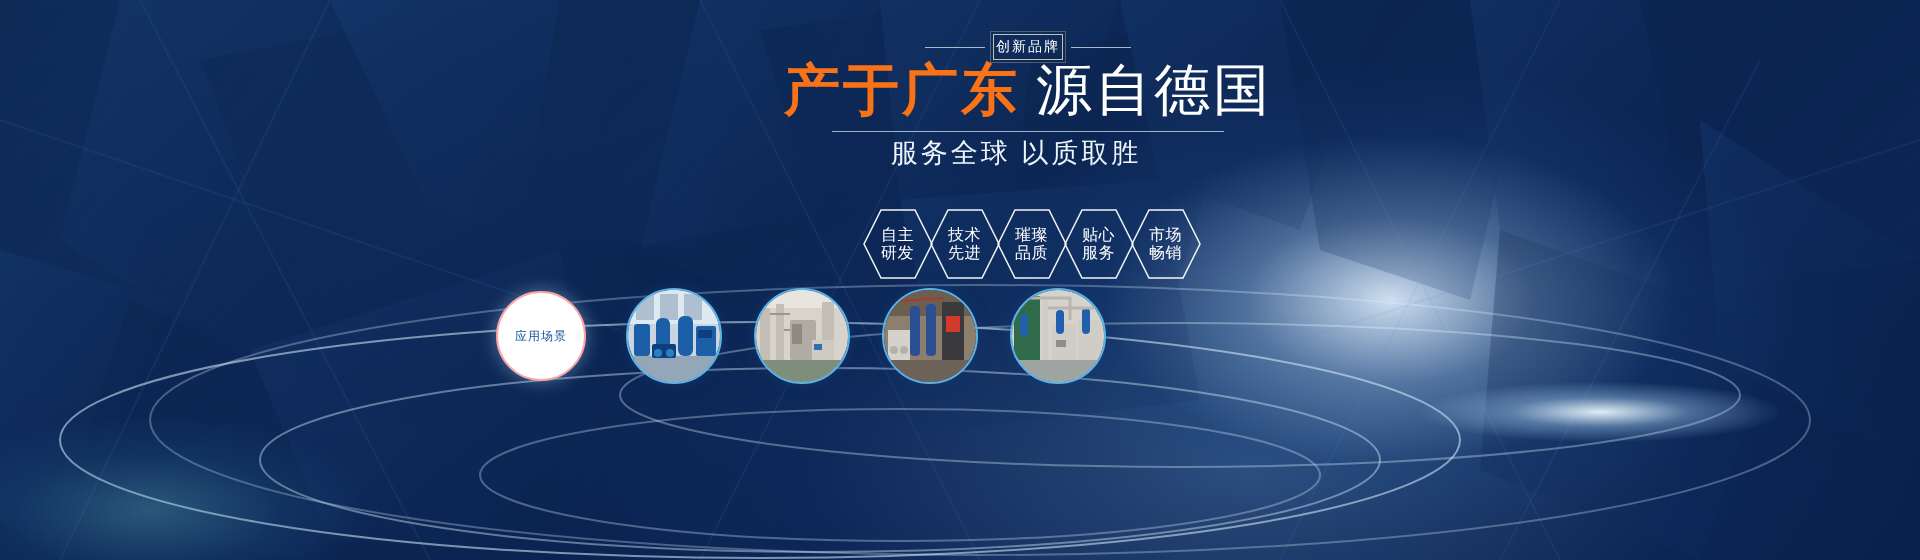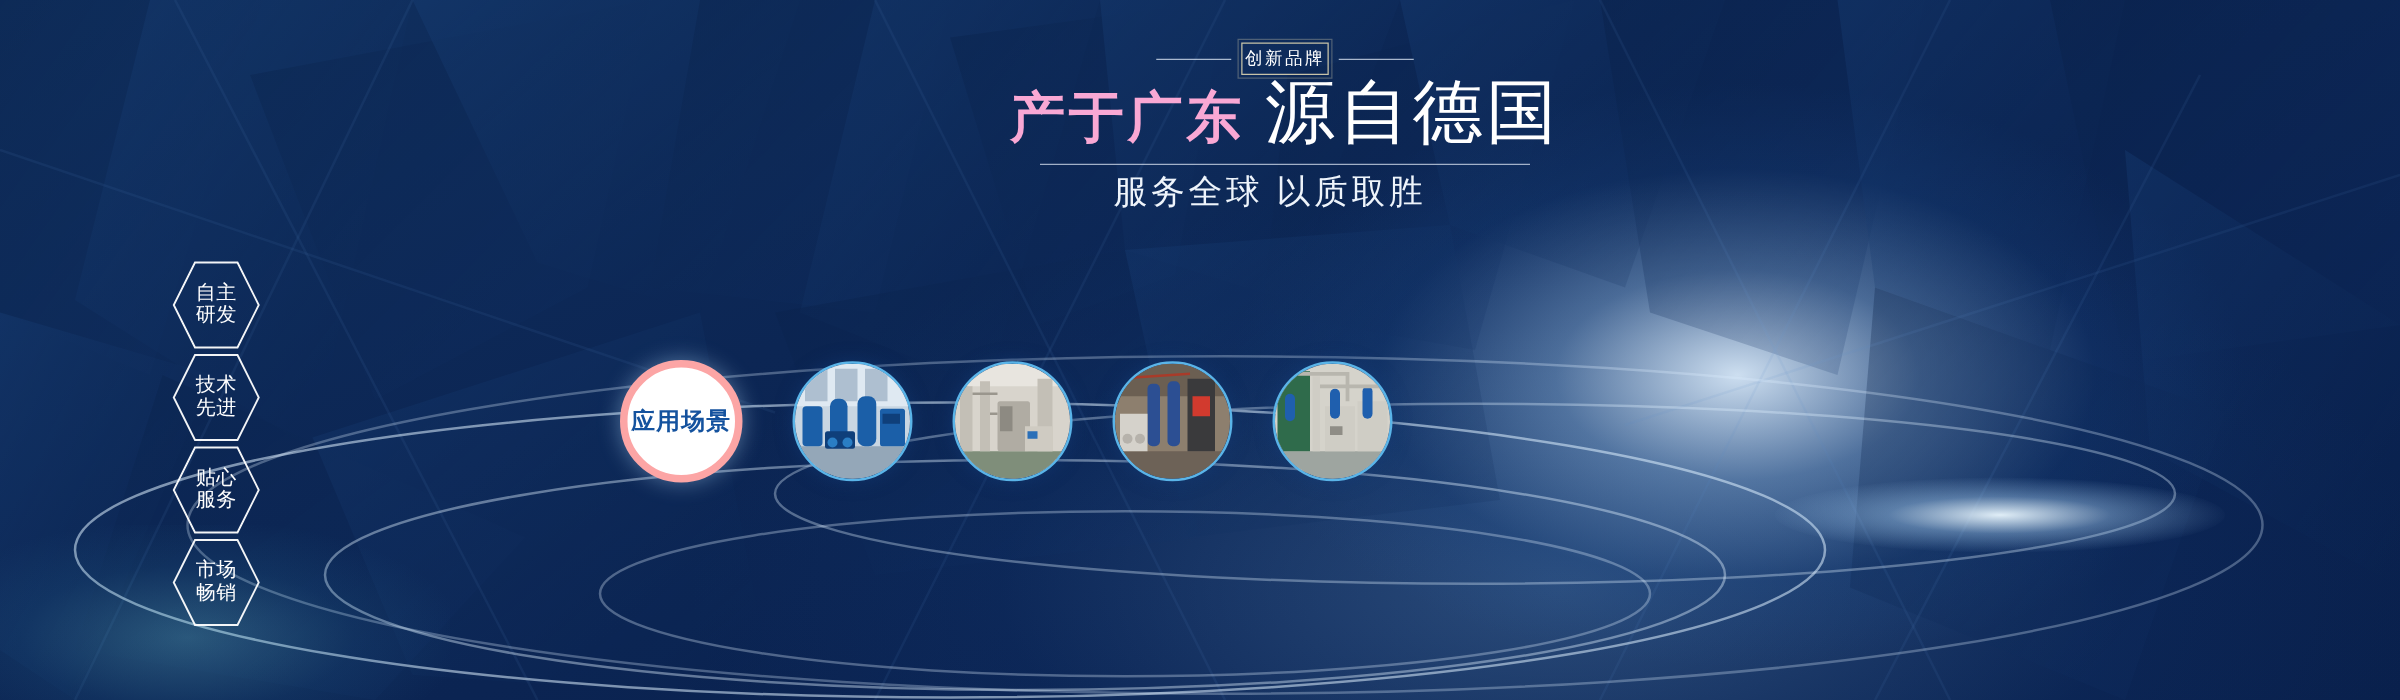--- a/index.html
+++ b/index.html
@@ -105,22 +105,22 @@
     top: 62px;
     left: 0;
     right: 0;
     display: flex;
     align-items: baseline;
     justify-content: center;
     padding-left: 136px;
     white-space: nowrap;
   }
   .title-strong {
-    color: #f9a8d4;
-    font-size: 44px;
+    color: #f97316;
+    font-size: 56px;
     font-weight: 700;
     letter-spacing: 3px;
     line-height: 1;
   }
   .title-light {
     color: #ffffff;
     font-size: 56px;
     font-weight: 400;
     letter-spacing: 3px;
     line-height: 1;
@@ -177,21 +177,20 @@
   
   .hex-row {
     position: absolute;
     top: 207px;
     left: 0;
     right: 0;
     display: flex;
     justify-content: center;
     align-items: flex-start;
     padding-left: 136px;
-    flex-direction: column;
   }
   .hex {
     position: relative;
     width: 74px;
     height: 74px;
     margin-right: -7px;
     display: flex;
     align-items: center;
     justify-content: center;
   }
@@ -218,27 +217,27 @@
     top: 288px;
     left: 496px;
     display: flex;
     align-items: center;
   }
   .circle-label {
     width: 86px;
     height: 86px;
     border-radius: 50%;
     background: #ffffff;
-    border: 6px solid #fca5a5;
+    border: 2px solid #fca5a5;
     display: flex;
     align-items: center;
     justify-content: center;
     color: #14529e;
-    font-size: 19px;
-    font-weight: 700;
+    font-size: 12px;
+    font-weight: 400;
     letter-spacing: 1px;
     box-shadow: 0 0 18px rgba(170,210,245,0.45);
     margin-right: 40px;
   }
   .photo {
     width: 92px;
     height: 92px;
     border-radius: 50%;
     border: 2px solid #5ab4e8;
     margin-right: 32px;
@@ -348,20 +347,26 @@
         <span class="hex-label"><span>自主</span><br><span>研发</span></span>
       </div>
 
       <div class="hex">
         <svg viewBox="0 0 74 74" preserveAspectRatio="none">
             <polygon points="20,3 54,3 71,37 54,71 20,71 3,37" fill="none" stroke="#ffffff" stroke-opacity="0.95" stroke-width="1.5"></polygon>
           </svg>
         <span class="hex-label"><span>技术</span><br><span>先进</span></span>
       </div>
 
+      <div class="hex">
+        <svg viewBox="0 0 74 74" preserveAspectRatio="none">
+            <polygon points="20,3 54,3 71,37 54,71 20,71 3,37" fill="none" stroke="#ffffff" stroke-opacity="0.95" stroke-width="1.5"></polygon>
+          </svg>
+        <span class="hex-label"><span>璀璨</span><br><span>品质</span></span>
+      </div>
 
       <div class="hex">
         <svg viewBox="0 0 74 74" preserveAspectRatio="none">
             <polygon points="20,3 54,3 71,37 54,71 20,71 3,37" fill="none" stroke="#ffffff" stroke-opacity="0.95" stroke-width="1.5"></polygon>
           </svg>
         <span class="hex-label"><span>贴心</span><br><span>服务</span></span>
       </div>
 
       <div class="hex">
         <svg viewBox="0 0 74 74" preserveAspectRatio="none">

